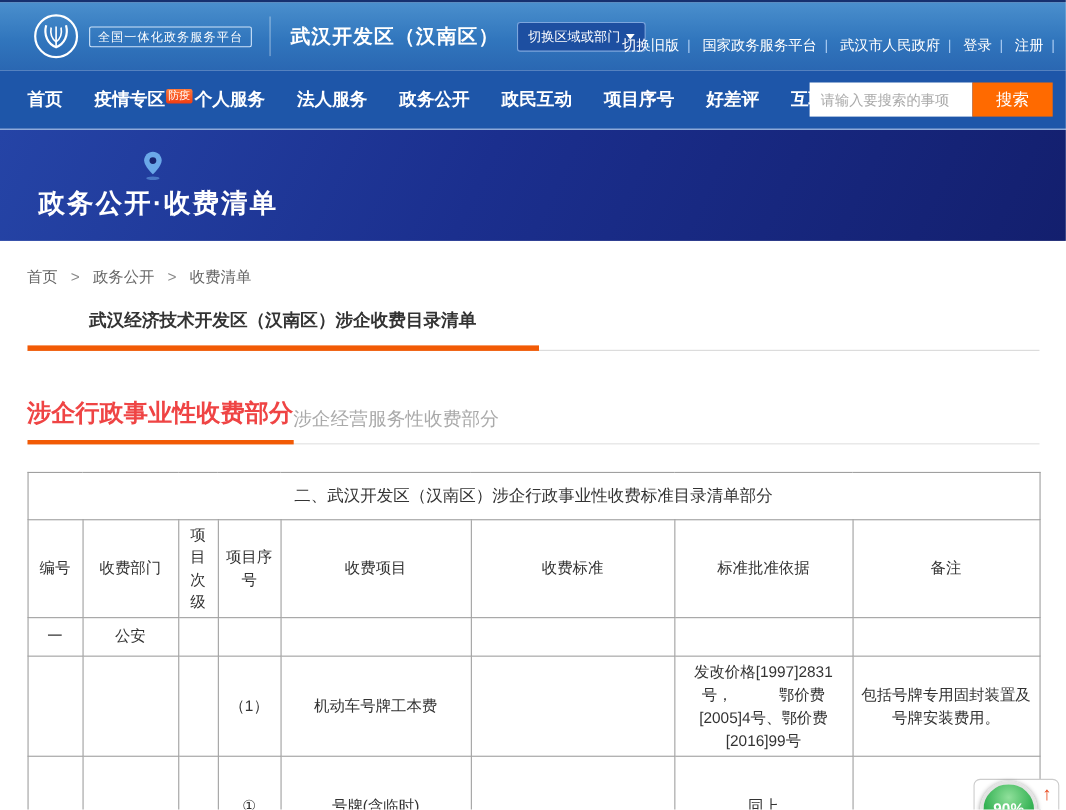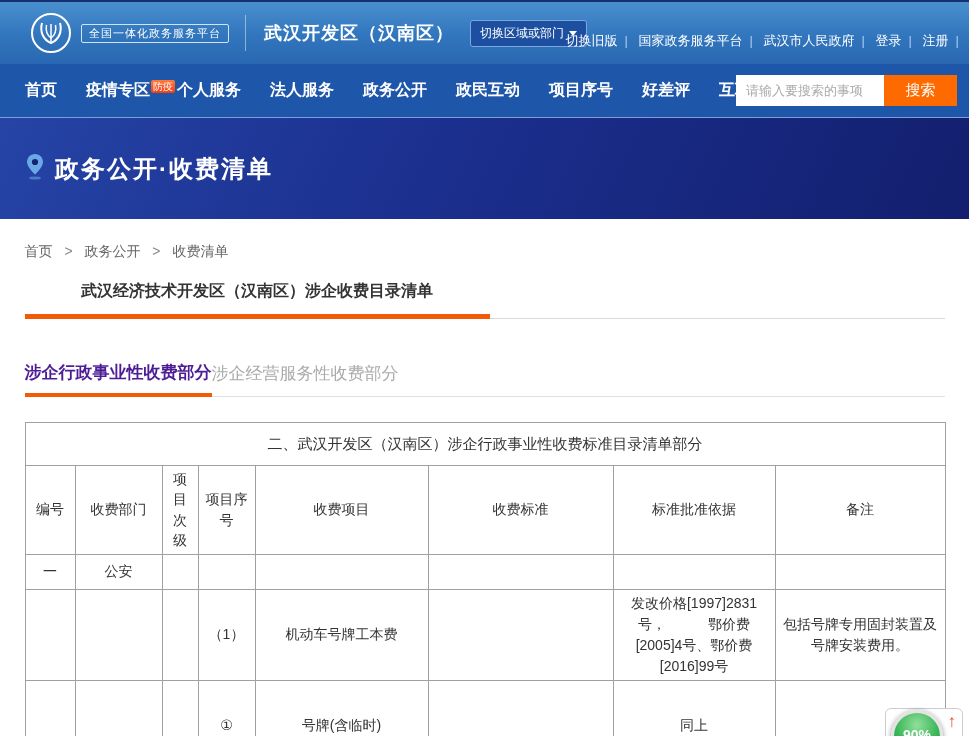--- a/index.html
+++ b/index.html
@@ -59,42 +59,42 @@
     font-size: 15px; cursor: pointer; font-family: inherit;
   }
 
   
   .banner {
     height: 102px;
     background: linear-gradient(115deg, #2544a6 0%, #1b2f8e 45%, #131f6e 100%);
     border-top: 1px solid #7d9fd6;
     display: flex; align-items: center;
   }
-  .banner-inner { margin-left: 25px; display: flex; align-items: center; }
+  .banner-inner { margin-left: 25px; display: flex; align-items: center; flex-direction: column; }
   .banner-title { color: #fff; font-size: 24px; font-weight: bold; letter-spacing: 2px; margin-left: 10px; }
 
   
   .content { width: 920px; margin: 0 auto; }
   .breadcrumb { padding-top: 24px; font-size: 14px; color: #666; }
   .breadcrumb a { color: #666; }
   .breadcrumb .bsep { margin: 0 8px; color: #888; }
 
   .tabs { display: flex; margin-top: 20px; position: relative; align-items: flex-end; }
   .tabs::after { content: ""; position: absolute; left: 0; right: 0; bottom: 0; height: 1px; background: #d9d9d9; }
   .tab-active {
     position: relative; z-index: 1; width: 465px; text-align: center;
     font-size: 16px; font-weight: bold; color: #333;
     padding-bottom: 12px; border-bottom: 5px solid #f25a05; cursor: pointer;
   }
   .tab-inactive { flex: 1; text-align: center; font-size: 16px; color: #999; padding-bottom: 14px; cursor: pointer; white-space: nowrap; }
 
   .subtabs { display: flex; margin-top: 42px; position: relative; align-items: flex-end; }
   .subtabs::after { content: ""; position: absolute; left: 0; right: 0; bottom: 0; height: 1px; background: #e0e0e0; }
   .subtab-active {
-    position: relative; z-index: 1; font-size: 17px; font-weight: bold; color: #4c1d95;
+    position: relative; z-index: 1; font-size: 22px; font-weight: bold; color: #ef4444;
     padding-bottom: 9px; border-bottom: 4px solid #f25a05; cursor: pointer;
   }
   .subtab-inactive { font-size: 17px; color: #aaa; padding-bottom: 12px; cursor: pointer; }
 
   
   table.fee-table {
     margin-top: 25px; width: 920px; border-collapse: collapse; table-layout: fixed;
     font-size: 14px; color: #333;
   }
   .fee-table th, .fee-table td {

